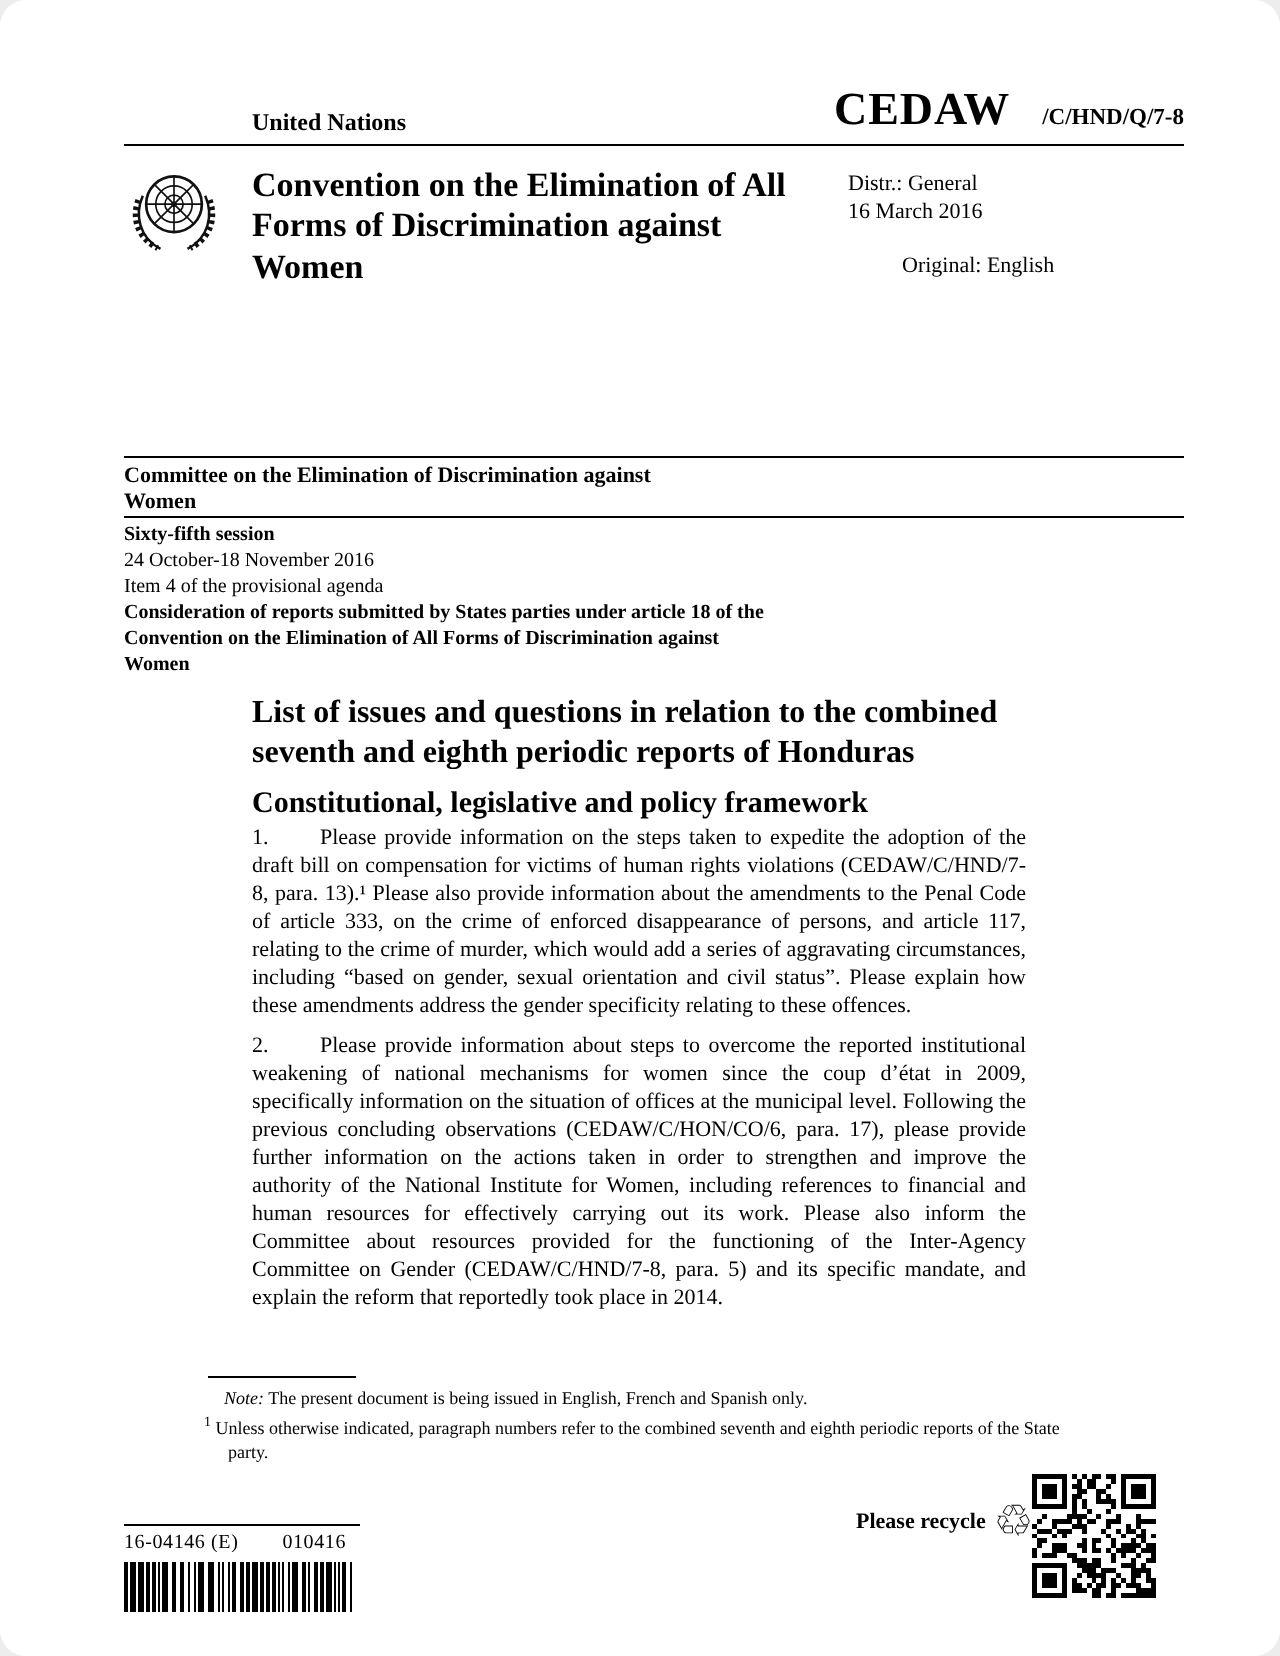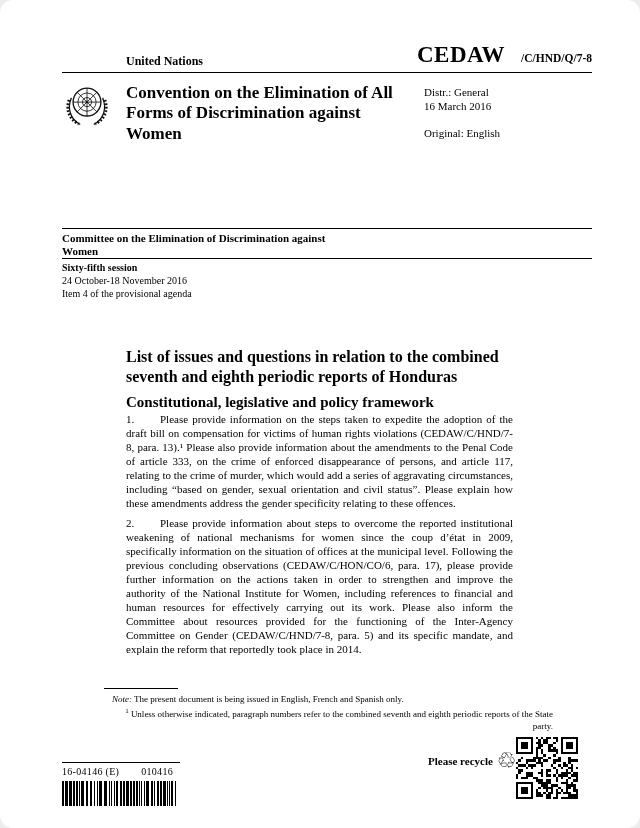--- a/index.html
+++ b/index.html
@@ -13,38 +13,38 @@
   .sym-main { font-size:23px; letter-spacing:.5px; }
   .sym-suffix { font-size:11.5px;margin-left:16px; }
   .rule { border:none; border-top:1px solid #000; height:0; }
   .rule-1 { left:62px; width:530px; top:72px; }
   .rule-2 { left:62px; width:530px; top:228px; }
   .rule-3 { left:62px; width:530px; top:258px; }
 
   .emblem { left:60px; top:80px; width:54px; height:56px; }
   .conv-title { left:126px; top:83px; width:280px; font-size:17px; font-weight:bold; line-height:1.2; }
   .meta { left:424px; top:86px; font-size:11px; line-height:1.25; }
-  .meta .orig { margin-top:13px; }
+  .meta .orig { margin-top:13px;margin-left:27px; }
 
   .committee { left:62px; top:232px; width:290px; font-size:11px; font-weight:bold; line-height:1.15; }
   .session-details { left:62px; top:261px; font-size:10px; line-height:13px; }
   .session-details p { margin:0; }
   .bold { font-weight:bold; }
   .agenda-title { width:326px; }
 
   .doc-title { left:126px; top:347px; width:394px; font-size:16px; font-weight:bold; line-height:1.24; }
   .section-heading { left:126px; top:394px; font-size:15px; font-weight:bold;text-align:right; }
   .body-text { left:126px; top:412px; width:387px; font-size:11px; line-height:14px; text-align:justify; }
   .para + .para { margin-top:6px; }
   .pnum { display:inline-block; width:34px; }
 
   .fn-sep { left:104px; top:688px; width:74px; border-top:1px solid #000; }
   .note-line { left:112px; top:694px; width:430px; font-size:9px; }
   .note-label { font-style:italic; }
-  .fn-line { left:125px; top:706px; width:428px; font-size:9px; line-height:11.5px; padding-left:12px; text-indent:-12px;text-align:right; }
+  .fn-line { left:102px; top:706px; width:428px; font-size:9px; line-height:11.5px; padding-left:12px; text-indent:-12px; }
   .fn-line sup { font-size:7px; }
 
   .docnum-rule { left:62px; top:762px; width:118px; border-top:1px solid #000; }
   .docnum { left:62px; top:766px; font-size:10px; letter-spacing:.3px; }
   .docnum .code2 { margin-left:22px; }
   .barcode-wrap { left:62px; top:781px; width:118px; height:25px; }
   .recycle { left:428px; top:750px; display:flex; align-items:center; gap:4px; }
   .recycle-label { font-size:11px; font-weight:bold; }
   .recycle-icon { font-size:22px; line-height:1; }
   .qr-wrap { left:516px; top:737px; width:62px; height:62px; }
@@ -92,20 +92,21 @@
   <div class="abs rule rule-2"></div>
 
   <p class="abs committee">Committee on the Elimination of Discrimination against Women</p>
 
   <div class="abs rule rule-3"></div>
 
   <div class="abs session-details">
     <p class="bold">Sixty-fifth session</p>
     <p>24 October-18 November 2016</p>
     <p>Item 4 of the provisional agenda</p>
+    <p class="bold agenda-title">Consideration of reports submitted by States parties under article 18 of the Convention on the Elimination of All Forms of Discrimination against Women</p>
   </div>
 
   <h2 class="abs doc-title">List of issues and questions in relation to the combined seventh and eighth periodic reports of Honduras</h2>
   <h3 class="abs section-heading">Constitutional, legislative and policy framework</h3>
 
   <div class="abs body-text">
     <p class="para"><span class="pnum">1.</span><span>Please provide information on the steps taken to expedite the adoption of the draft bill on compensation for victims of human rights violations (CEDAW/C/HND/7-8, para. 13).¹ Please also provide information about the amendments to the Penal Code of article 333, on the crime of enforced disappearance of persons, and article 117, relating to the crime of murder, which would add a series of aggravating circumstances, including “based on gender, sexual orientation and civil status”. Please explain how these amendments address the gender specificity relating to these offences.</span></p>
     <p class="para"><span class="pnum">2.</span><span>Please provide information about steps to overcome the reported institutional weakening of national mechanisms for women since the coup d’état in 2009, specifically information on the situation of offices at the municipal level. Following the previous concluding observations (CEDAW/C/HON/CO/6, para. 17), please provide further information on the actions taken in order to strengthen and improve the authority of the National Institute for Women, including references to financial and human resources for effectively carrying out its work. Please also inform the Committee about resources provided for the functioning of the Inter-Agency Committee on Gender (CEDAW/C/HND/7-8, para. 5) and its specific mandate, and explain the reform that reportedly took place in 2014.</span></p>
   </div>
 

